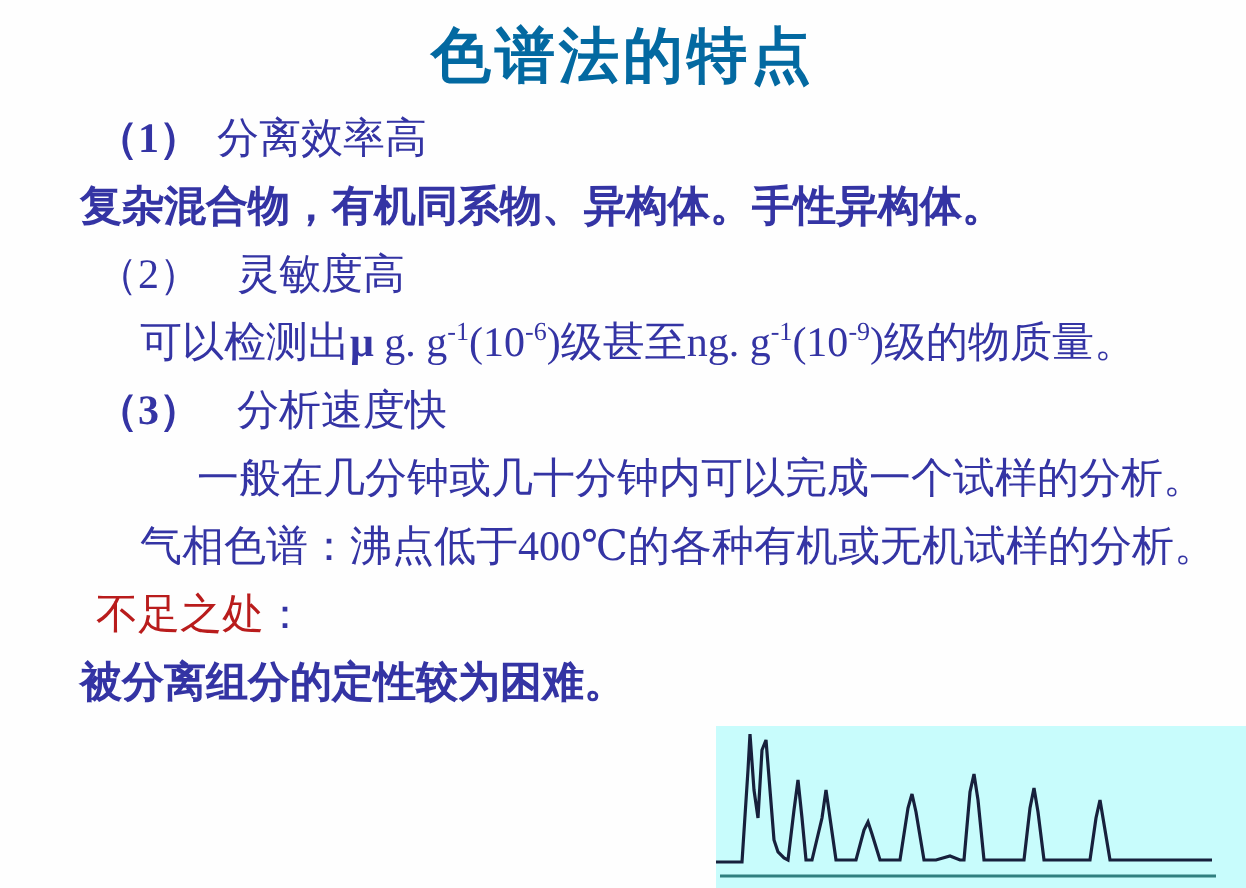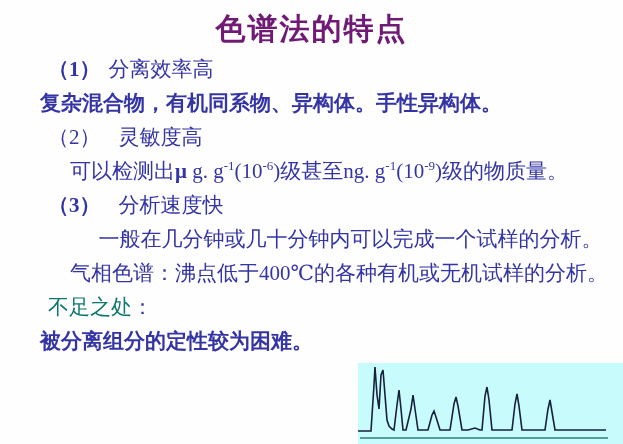--- a/index.html
+++ b/index.html
@@ -6,36 +6,36 @@
   body{
     width:623px;height:444px;
     background:#ffffff;
     font-family:"Liberation Serif","DejaVu Serif",serif;
     position:relative;overflow:hidden;
   }
   .slide{position:absolute;inset:0;background:#fefefe;}
   .page-title{
     margin-top:6px;height:46px;line-height:46px;
     text-align:center;font-size:30px;font-weight:bold;
-    color:#701a75;letter-spacing:2px;white-space:nowrap;
+    color:#0369a1;letter-spacing:2px;white-space:nowrap;
   }
   .line{
     height:34px;line-height:34px;font-size:21px;
     color:#3434a4;white-space:nowrap;margin-left:40px;
   }
   .ind0{padding-left:8px;}
   .ind1{padding-left:30px;}
   .ind2{padding-left:38px;text-align:center;}
   .ind3{font-weight:bold;}
   .num{display:inline-block;}
   .bold{font-weight:bold;}
   .gap-sm{margin-right:8px;}
   .gap-lg{margin-right:18px;}
   sup{font-size:13px;line-height:0;}
-  .green{color:#0f766e;text-align:right;}
+  .green{color:#b91c1c;text-align:right;}
   .chromatogram{
     position:absolute;left:358px;top:363px;width:265px;height:81px;
     background:#c8fcfc;
   }
   .chromatogram svg{display:block;width:265px;height:81px;}
 </style>
 </head>
 <body>
 
 <div class="slide">

